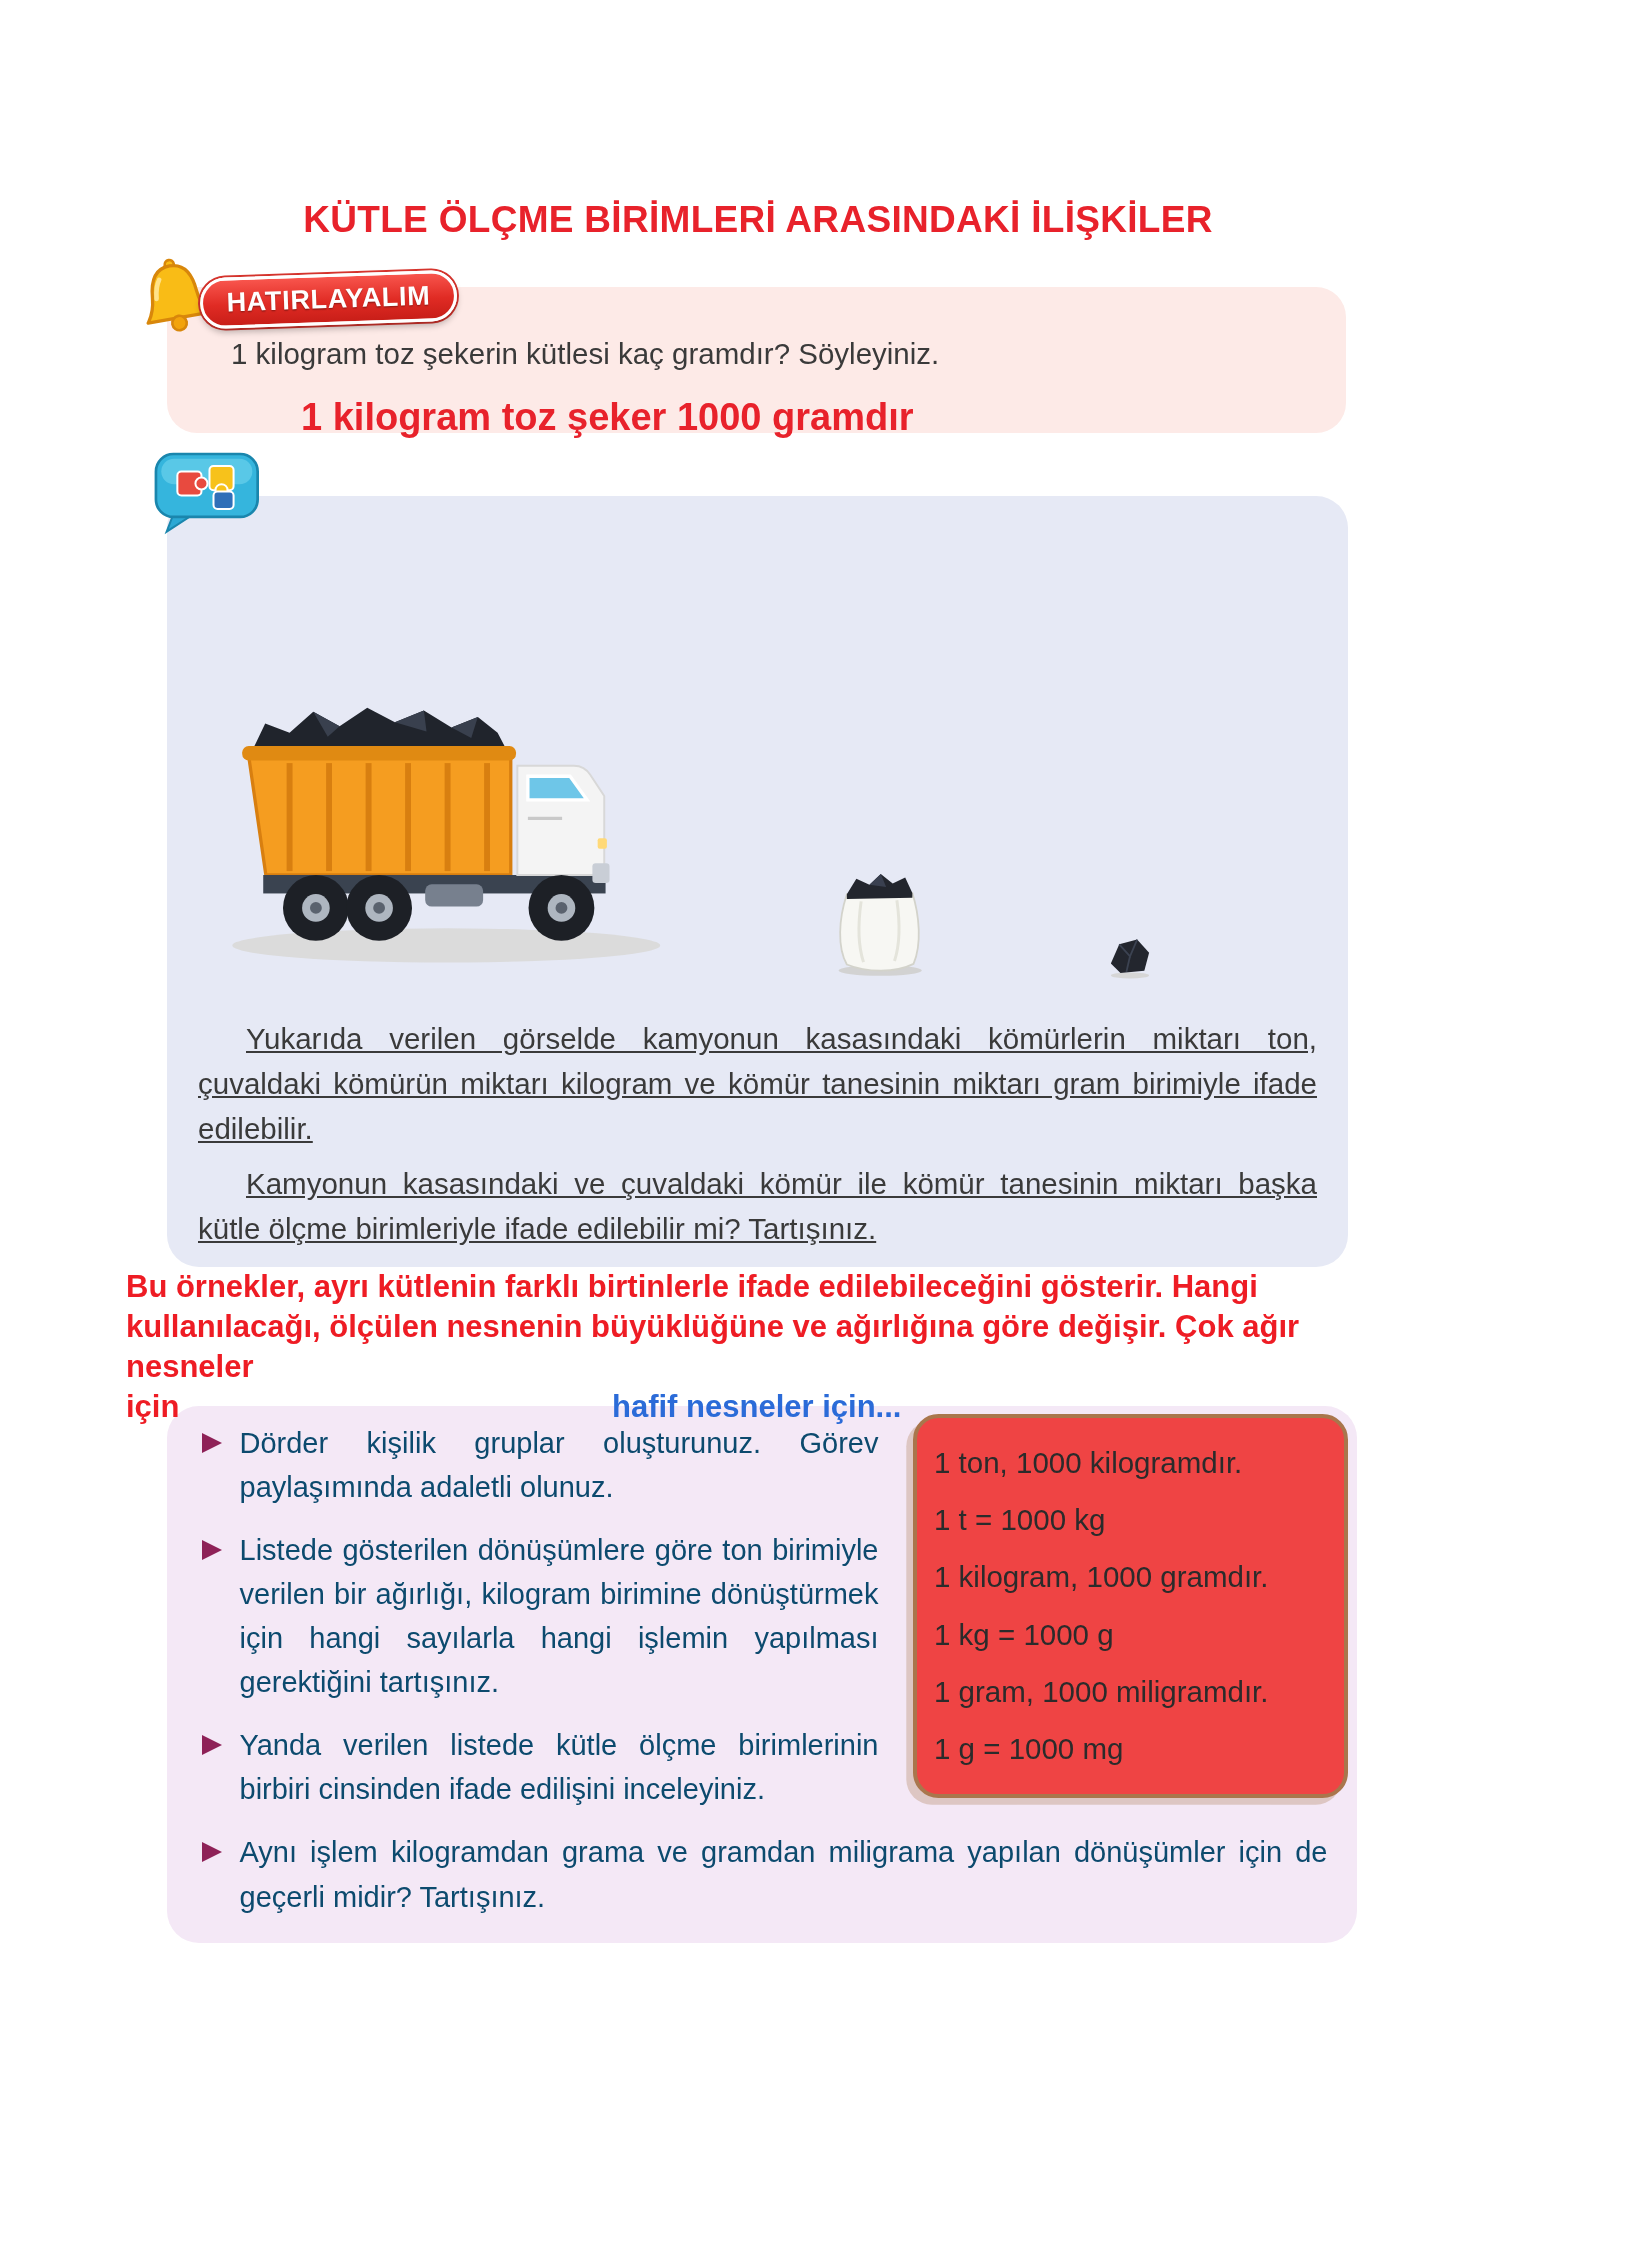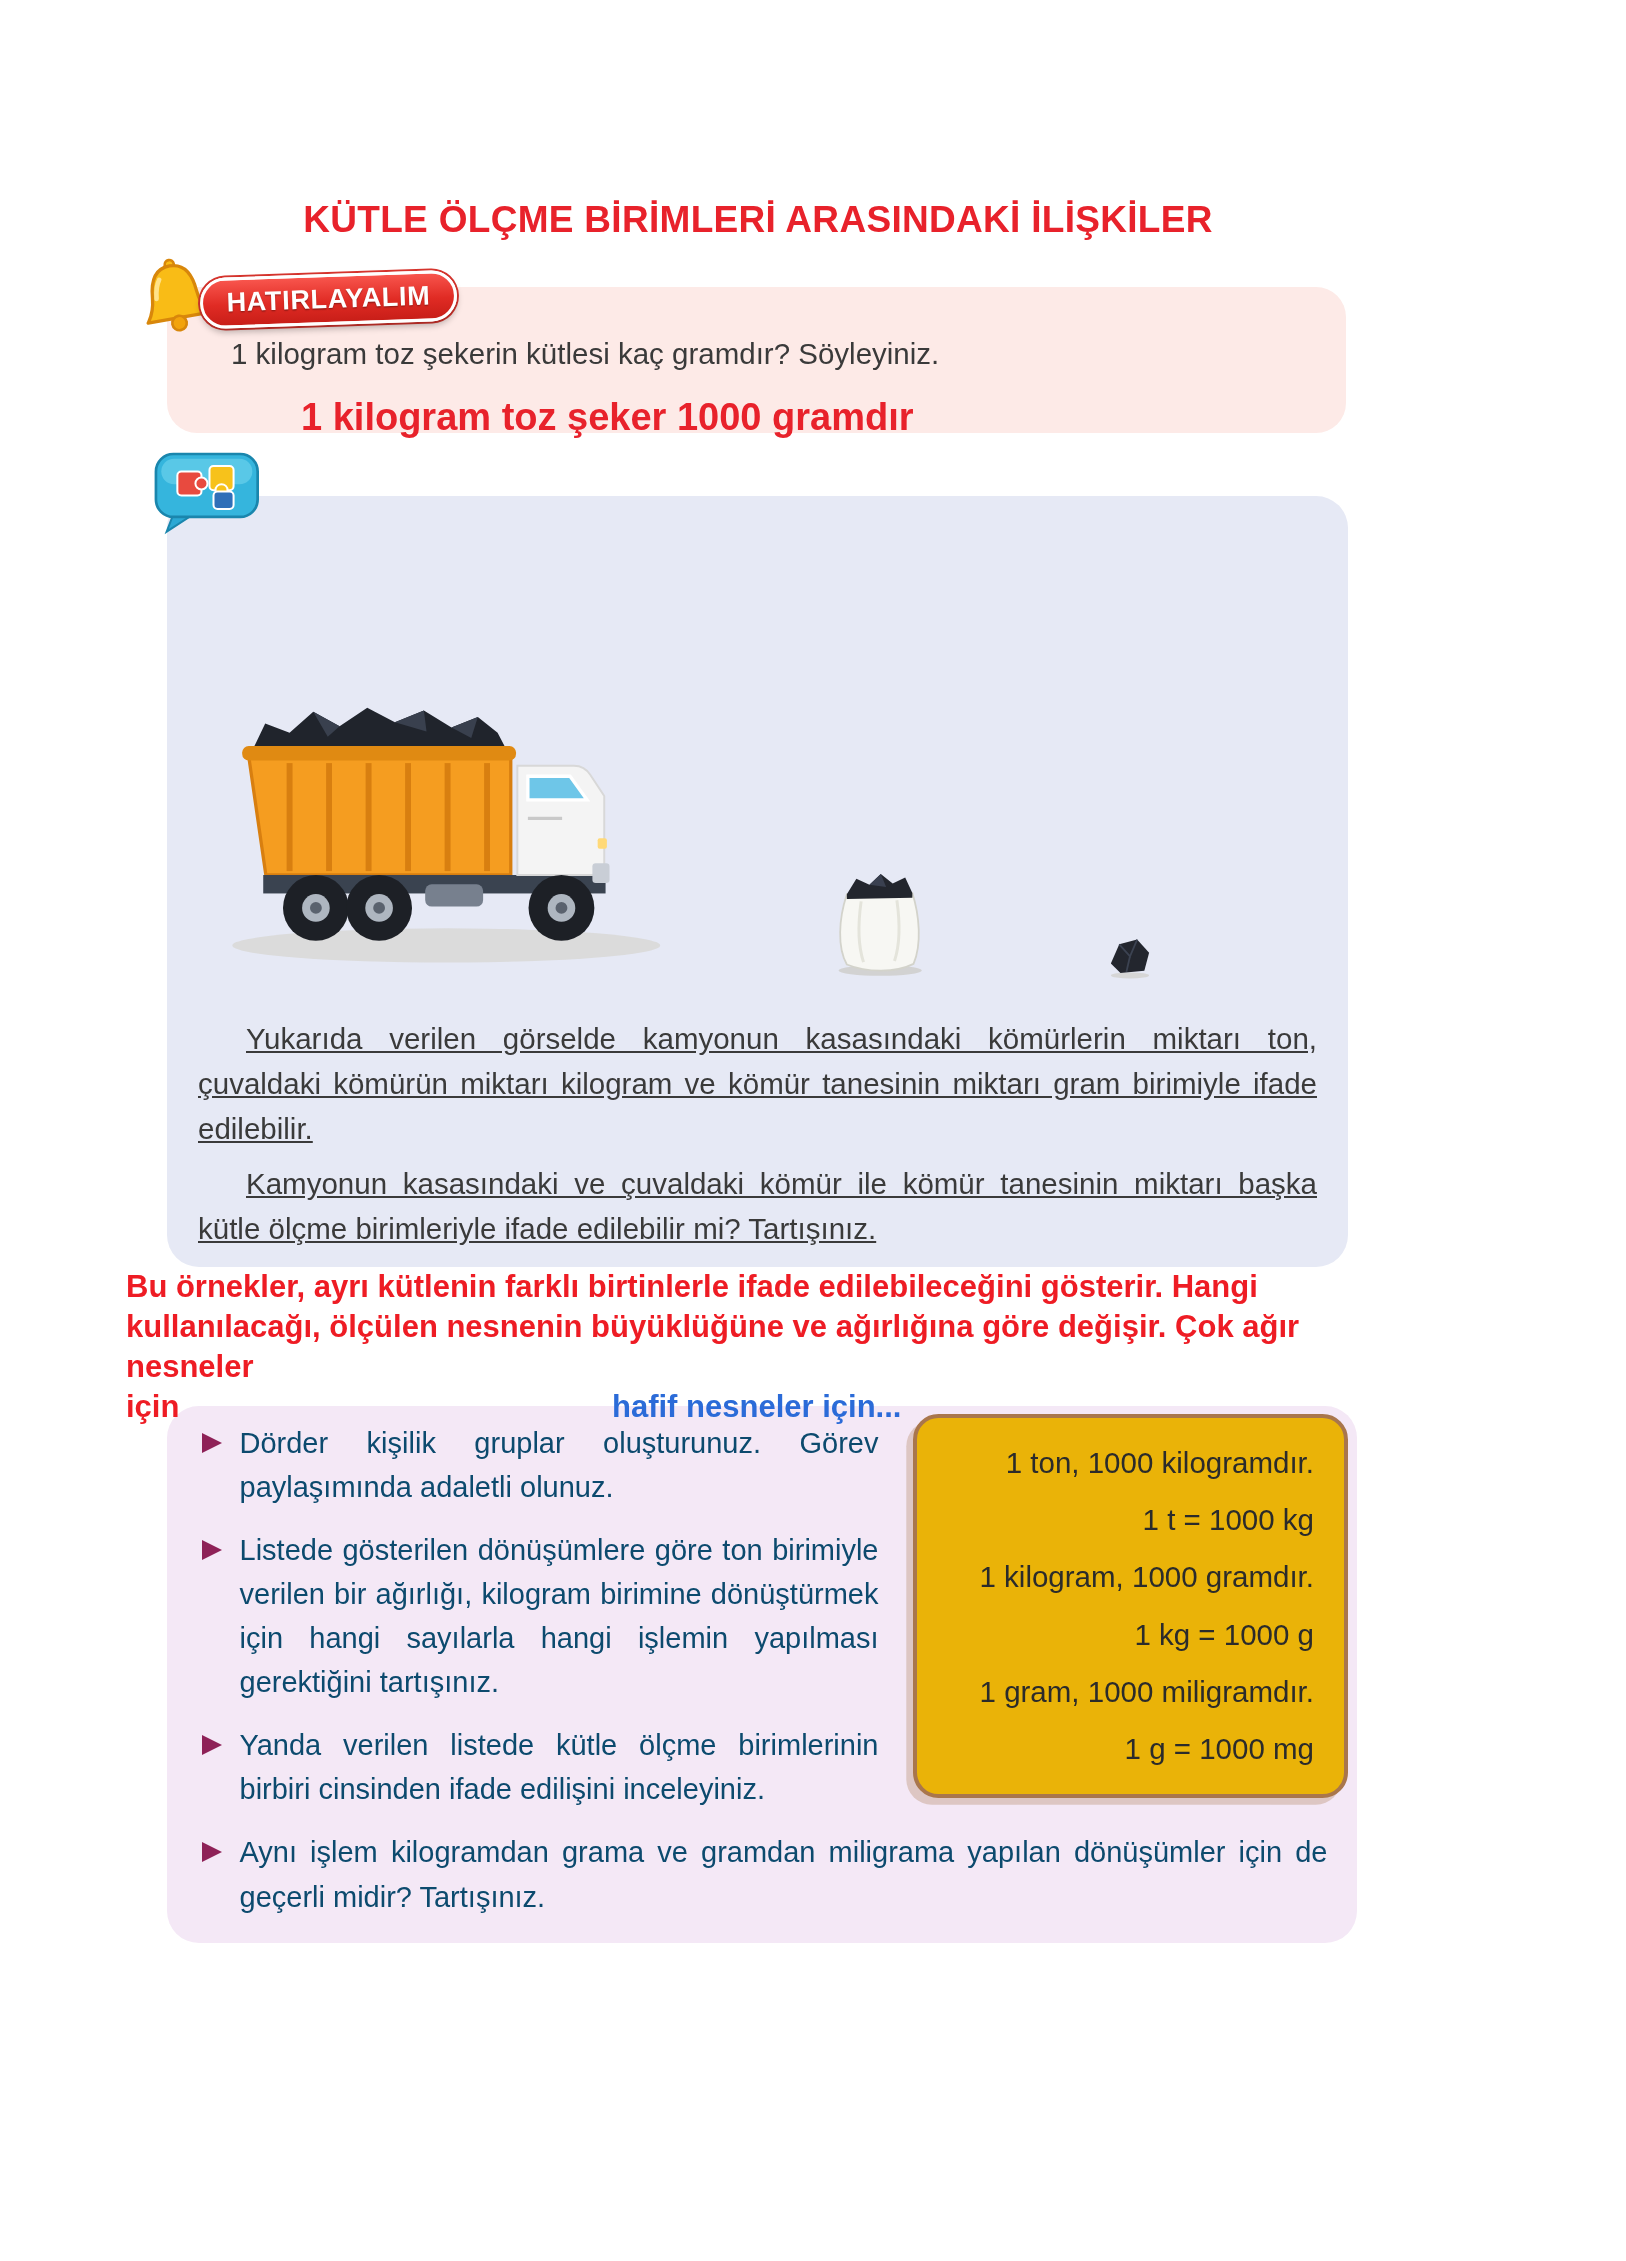--- a/index.html
+++ b/index.html
@@ -76,24 +76,24 @@
     border-left:20px solid #8e2157;
     border-top:10.7px solid transparent; border-bottom:10.7px solid transparent;
     margin:12px 17.5px 0 0;
   }
   .bullet p { margin:0; font-size:29px; line-height:1.52; text-align:justify; color:#0c4a6e; }
   .bullet.narrow p { width:639px; }
   .bullet.wide p { width:1088px; }
 
   .yellow-box {
     position:absolute; left:913px; top:1414px; width:435px; height:384px;
-    background:#eab308; border:4.7px solid #a9764c; border-radius:25.5px;
-    box-sizing:border-box; padding:28px 30px;
+    background:#ef4444; border:4.7px solid #a9764c; border-radius:25.5px;
+    box-sizing:border-box; padding:28px 17px;
     display:flex; flex-direction:column; justify-content:space-between;
-    box-shadow:-6.7px 6.7px 0 rgba(169,118,76,0.3); z-index:3;align-items:flex-end;
+    box-shadow:-6.7px 6.7px 0 rgba(169,118,76,0.3); z-index:3;
   }
   .yellow-box .ref-line { font-size:29.5px; color:#2b2b2b; }
 
   .page-number {
     position:absolute; top:2016px; left:167px; width:1182px; text-align:center;
     font-size:31px; font-weight:bold; color:#7f1d1d;
   }
 </style>
 </head>
 <body>

